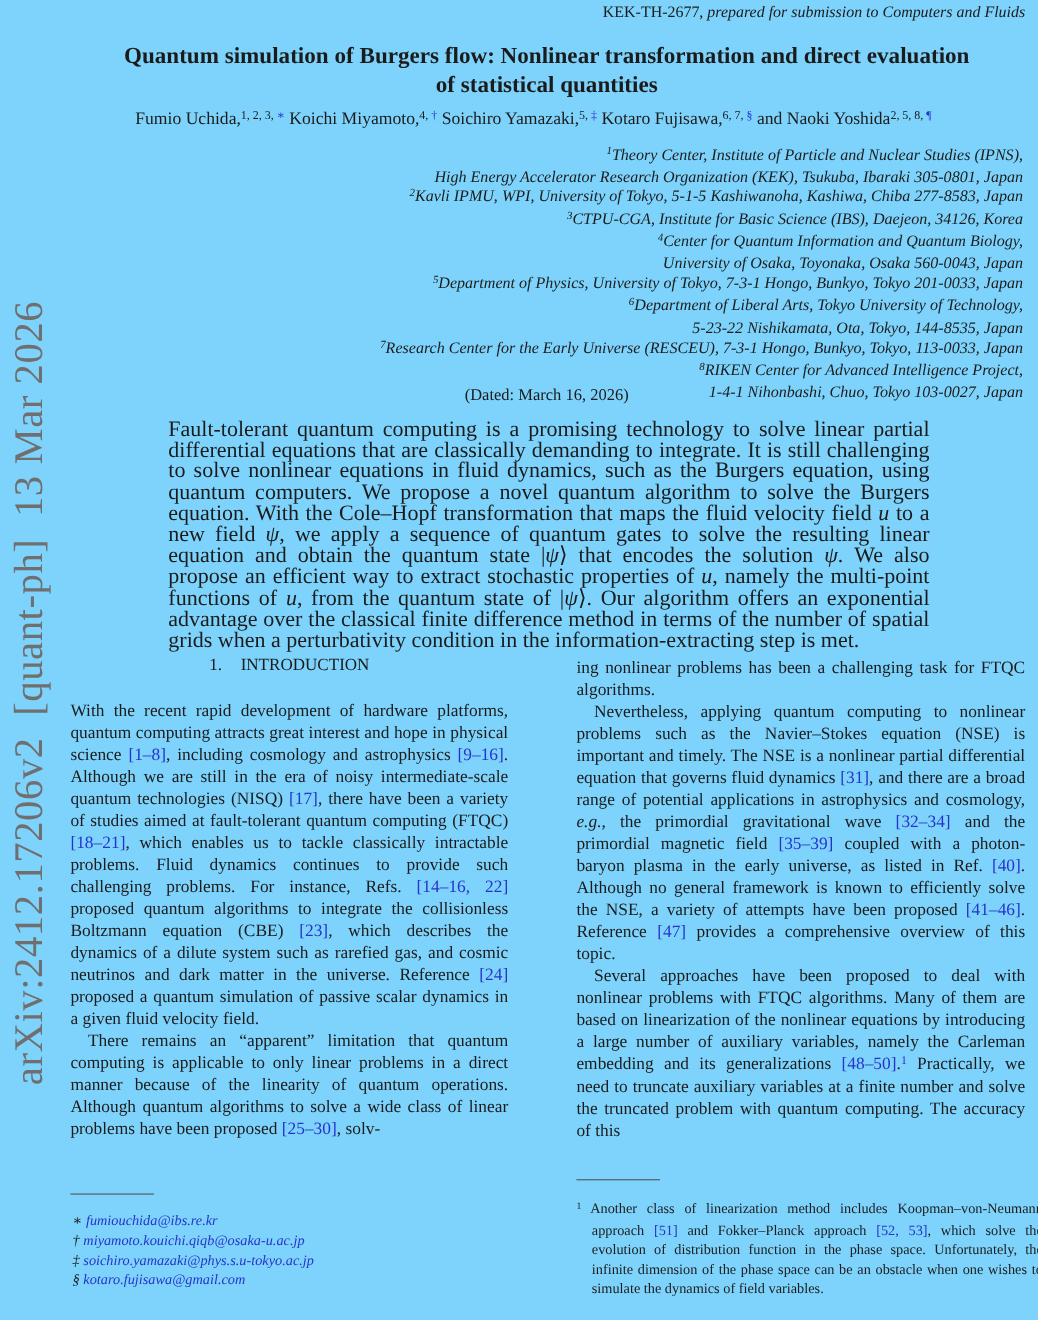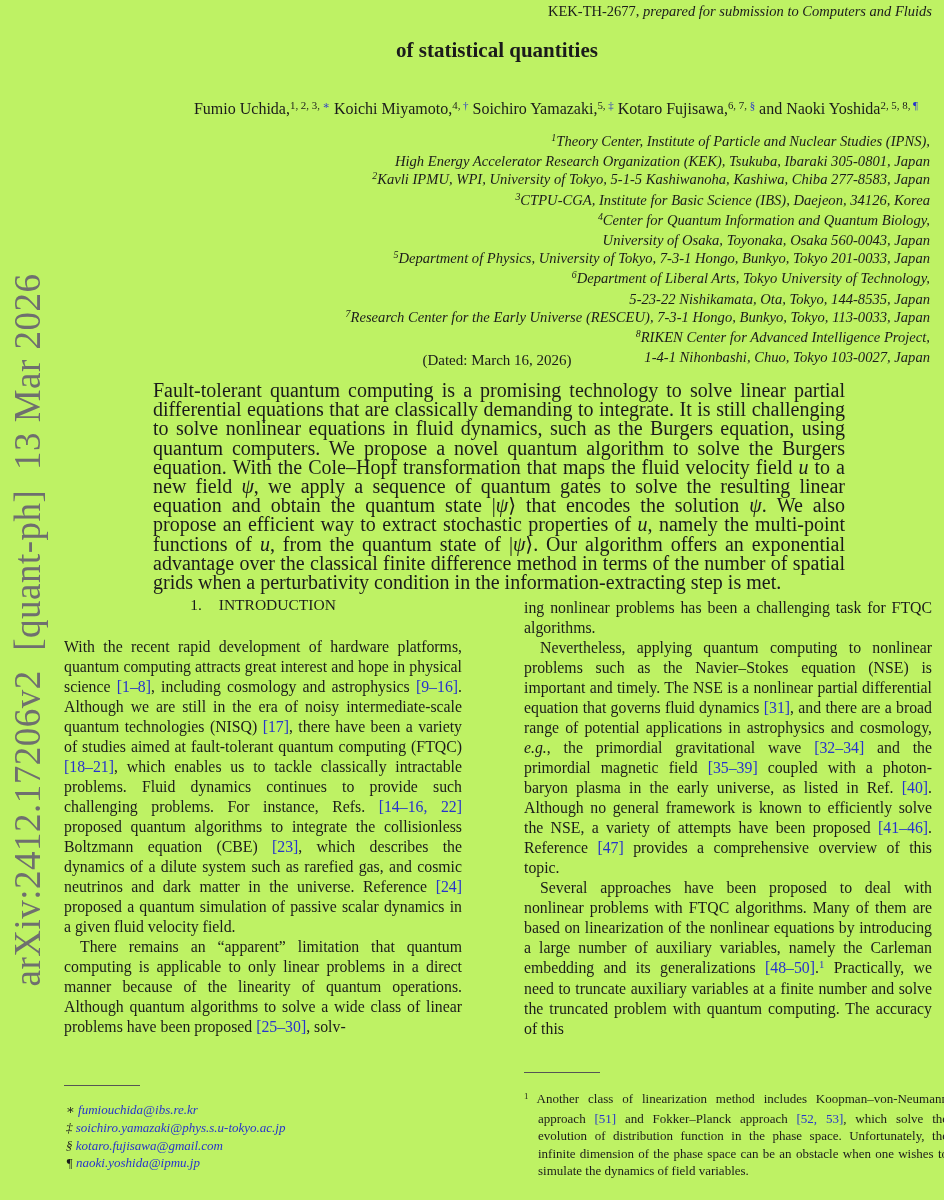--- a/index.html
+++ b/index.html
@@ -1,36 +1,36 @@
 <!DOCTYPE html>
 <html style="--link: #2733cc; --wm: #6f6f6f;"><head>
 <meta charset="utf-8">
 <style>
   :root { --link:#2733cc; --wm:#6f6f6f; --ink:#1b1b1b; }
   html,body { margin:0; padding:0; background:#ffffff; }
   .page {
     position:relative; width:944px; height:1200px; overflow:hidden;
-    background:#bef264; color:var(--ink);
+    background:#7dd3fc; color:var(--ink);
     font-family:"Liberation Serif","DejaVu Serif",serif;
   }
   .header {
     position:absolute; top:3px; right:12px; font-size:14.5px; white-space:nowrap;
   }
   .watermark {
     position:absolute; left:27px; top:630px;
     transform:translate(-50%,-50%) rotate(-90deg);
     white-space:pre; font-size:37px; color:var(--wm); letter-spacing:0.5px;
   }
   .title {
     position:absolute; top:37px; left:64px; width:866px;
     text-align:center; font-size:21px; font-weight:bold; line-height:27px;
   }
   .byline {
-    position:absolute; top:100px; left:28px; width:890px;
-    text-align:right; font-size:16px;
+    position:absolute; top:100px; left:40px; width:890px;
+    text-align:center; font-size:16px;
   }
   .affils {
     position:absolute; top:132px; left:64px; width:866px;
     text-align:right; font-style:italic; font-size:14.6px; line-height:18.2px;
   }
   .dated {
     position:absolute; top:352px; left:64px; width:866px;
     text-align:center; font-size:15px;
   }
   .abstract {
@@ -65,20 +65,21 @@
 </head>
 <body>
 
 <div class="page">
 
   <div class="header"><span>KEK-TH-2677, </span><span class="it">prepared for submission to Computers and Fluids</span></div>
 
   <div class="watermark">arXiv:2412.17206v2  [quant-ph]  13 Mar 2026</div>
 
   <div class="title">
+    <div>Quantum simulation of Burgers flow: Nonlinear transformation and direct evaluation</div>
     <div>of statistical quantities</div>
   </div>
 
   <div class="byline"><span>Fumio Uchida,</span><span class="sup">1, 2, 3, </span><span class="lnk sup">∗</span><span> Koichi Miyamoto,</span><span class="sup">4, </span><span class="lnk sup">†</span><span> Soichiro Yamazaki,</span><span class="sup">5, </span><span class="lnk sup">‡</span><span> Kotaro Fujisawa,</span><span class="sup">6, 7, </span><span class="lnk sup">§</span><span> and Naoki Yoshida</span><span class="sup">2, 5, 8, </span><span class="lnk sup">¶</span></div>
 
   <div class="affils">
     <div class="affil-line"><span class="sup">1</span><span>Theory Center, Institute of Particle and Nuclear Studies (IPNS),</span></div>
     <div class="affil-line"><span>High Energy Accelerator Research Organization (KEK), Tsukuba, Ibaraki 305-0801, Japan</span></div>
     <div class="affil-line"><span class="sup">2</span><span>Kavli IPMU, WPI, University of Tokyo, 5-1-5 Kashiwanoha, Kashiwa, Chiba 277-8583, Japan</span></div>
     <div class="affil-line"><span class="sup">3</span><span>CTPU-CGA, Institute for Basic Science (IBS), Daejeon, 34126, Korea</span></div>
@@ -106,21 +107,21 @@
 
   <div class="colR">
     <div class="para"><span>ing nonlinear problems has been a challenging task for FTQC algorithms.</span></div>
     <div class="para indent"><span>Nevertheless, applying quantum computing to nonlinear problems such as the Navier–Stokes equation (NSE) is important and timely. The NSE is a nonlinear partial differential equation that governs fluid dynamics </span><span class="lnk">[31]</span><span>, and there are a broad range of potential applications in astrophysics and cosmology, </span><span class="it">e.g.</span><span>, the primordial gravitational wave </span><span class="lnk">[32–34]</span><span> and the primordial magnetic field </span><span class="lnk">[35–39]</span><span> coupled with a photon-baryon plasma in the early universe, as listed in Ref. </span><span class="lnk">[40]</span><span>. Although no general framework is known to efficiently solve the NSE, a variety of attempts have been proposed </span><span class="lnk">[41–46]</span><span>. Reference </span><span class="lnk">[47]</span><span> provides a comprehensive overview of this topic.</span></div>
     <div class="para indent"><span>Several approaches have been proposed to deal with nonlinear problems with FTQC algorithms. Many of them are based on linearization of the nonlinear equations by introducing a large number of auxiliary variables, namely the Carleman embedding and its generalizations </span><span class="lnk">[48–50]</span><span>.</span><span class="lnk sup">1</span><span> Practically, we need to truncate auxiliary variables at a finite number and solve the truncated problem with quantum computing. The accuracy of this</span></div>
   </div>
 
   <div class="rule ruleL"></div>
   <div class="fnL">
     <div class="fn-line"><span>∗ </span><span class="lnk">fumiouchida@ibs.re.kr</span></div>
+    <div class="fn-line"><span>† </span><span class="lnk">miyamoto.kouichi.qiqb@osaka-u.ac.jp</span></div>
     <div class="fn-line"><span>‡ </span><span class="lnk">soichiro.yamazaki@phys.s.u-tokyo.ac.jp</span></div>
     <div class="fn-line"><span>§ </span><span class="lnk">kotaro.fujisawa@gmail.com</span></div>
-    <div class="fn-line"><span>¶ </span><span class="lnk">naoki.yoshida@ipmu.jp</span></div>
   </div>
 
   <div class="rule ruleR"></div>
   <div class="fnR"><span class="sup">1</span><span> Another class of linearization method includes Koopman–von-Neumann approach </span><span class="lnk">[51]</span><span> and Fokker–Planck approach </span><span class="lnk">[52, 53]</span><span>, which solve the evolution of distribution function in the phase space. Unfortunately, the infinite dimension of the phase space can be an obstacle when one wishes to simulate the dynamics of field variables.</span></div>
 
 </div>
 
 </body></html>

